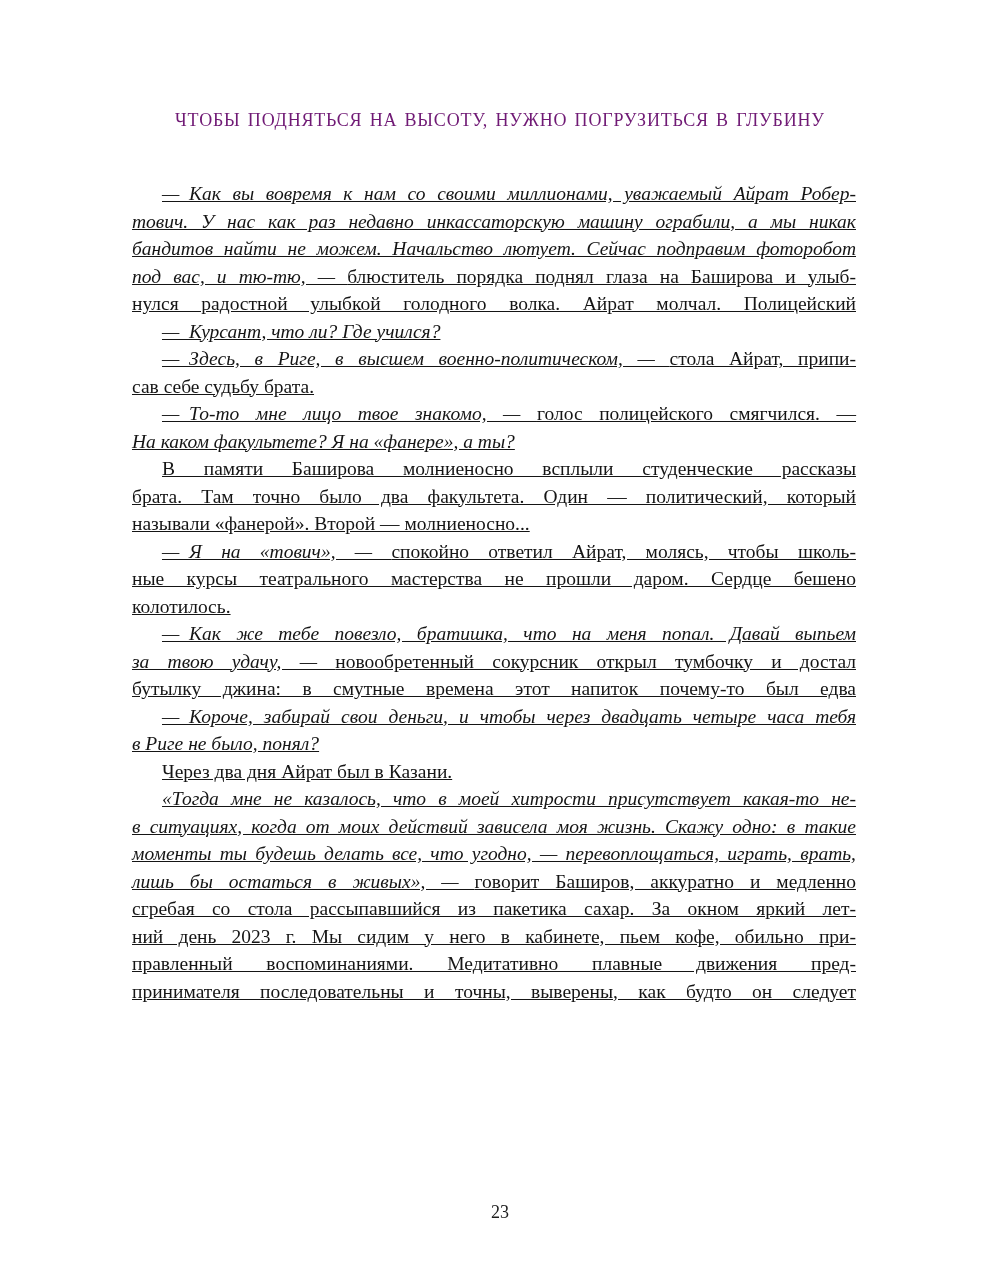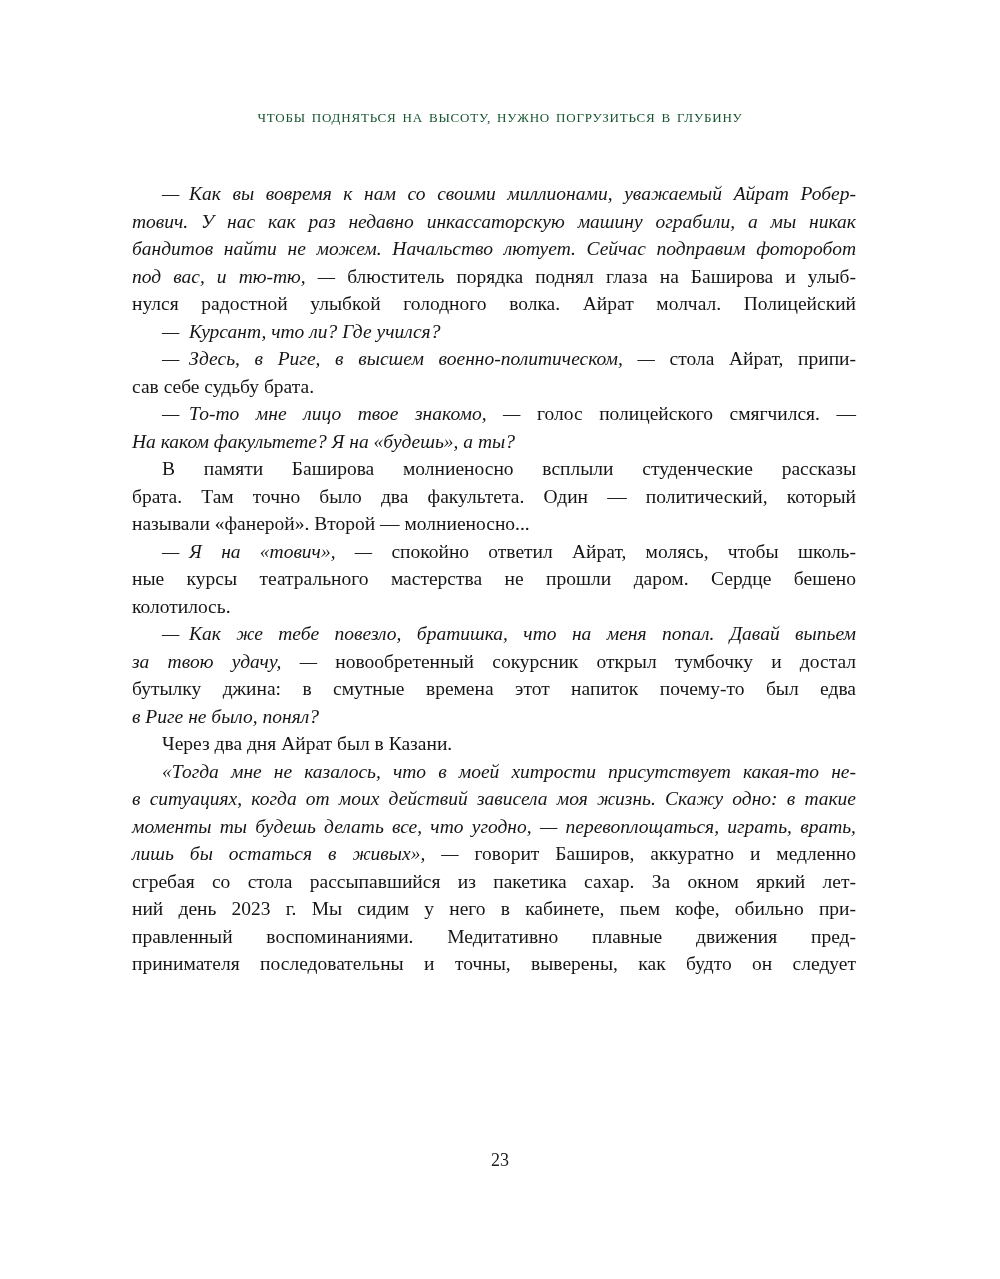--- a/index.html
+++ b/index.html
@@ -14,47 +14,47 @@
     position: absolute;
     inset: 0;
     background: #ffffff;
   }
   .running-header {
     position: absolute;
     top: 110px;
     left: 0;
     width: 100%;
     text-align: center;
-    font-size: 13px;
+    font-size: 18px;
     letter-spacing: 0.8px;
     word-spacing: 2px;
-    color: #14532d;
+    color: #701a75;
   }
   .text-block {
     position: absolute;
     top: 180px;
     left: 132px;
     width: 724px;
     font-size: 19.5px;
     line-height: 27.5px;
     color: #151515;
   }
   .para { }
-  .line { text-align: left; }
+  .line { text-align: left; text-decoration: underline; }
   .line.just {
     text-align: justify;
     text-align-last: justify;
     text-justify: inter-word;
   }
   .line.indent { text-indent: 30px; }
   .it { font-style: italic; }
   .rm { font-style: normal; }
   .page-number {
     position: absolute;
-    top: 1150px;
+    top: 1202px;
     left: 0;
     width: 100%;
     text-align: center;
     font-size: 18px;
     color: #1d1d1d;
   }
 </style>
 </head>
 <body>
 
@@ -71,38 +71,39 @@
       </div>
       <div class="para">
         <div class="line indent"><span class="it">— Курсант, что ли? Где учился?</span></div>
       </div>
       <div class="para">
         <div class="line indent just"><span class="it">— Здесь, в Риге, в высшем военно-политическом, — </span><span class="rm">стола Айрат, припи-</span></div>
         <div class="line"><span class="rm">сав себе судьбу брата.</span></div>
       </div>
       <div class="para">
         <div class="line indent just"><span class="it">— То-то мне лицо твое знакомо, — </span><span class="rm">голос полицейского смягчился. —</span></div>
-        <div class="line"><span class="it">На каком факультете? Я на «будешь», а ты?</span></div>
+        <div class="line"><span class="it">На каком факультете? Я на «фанере», а ты?</span></div>
       </div>
       <div class="para">
         <div class="line indent just"><span class="rm">В памяти Баширова молниеносно всплыли студенческие рассказы</span></div>
         <div class="line just"><span class="rm">брата. Там точно было два факультета. Один — политический, который</span></div>
         <div class="line"><span class="rm">называли «фанерой». Второй — молниеносно...</span></div>
       </div>
       <div class="para">
         <div class="line indent just"><span class="it">— Я на «тович», — </span><span class="rm">спокойно ответил Айрат, молясь, чтобы школь-</span></div>
         <div class="line just"><span class="rm">ные курсы театрального мастерства не прошли даром. Сердце бешено</span></div>
         <div class="line"><span class="rm">колотилось.</span></div>
       </div>
       <div class="para">
         <div class="line indent just"><span class="it">— Как же тебе повезло, братишка, что на меня попал. Давай выпьем</span></div>
         <div class="line just"><span class="it">за твою удачу, — </span><span class="rm">новообретенный сокурсник открыл тумбочку и достал</span></div>
         <div class="line just"><span class="rm">бутылку джина: в смутные времена этот напиток почему-то был едва</span></div>
       </div>
       <div class="para">
+        <div class="line indent just"><span class="it">— Короче, забирай свои деньги, и чтобы через двадцать четыре часа тебя</span></div>
         <div class="line"><span class="it">в Риге не было, понял?</span></div>
       </div>
       <div class="para">
         <div class="line indent"><span class="rm">Через два дня Айрат был в Казани.</span></div>
       </div>
       <div class="para">
         <div class="line indent just"><span class="it">«Тогда мне не казалось, что в моей хитрости присутствует какая-то не-</span></div>
         <div class="line just"><span class="it">в ситуациях, когда от моих действий зависела моя жизнь. Скажу одно: в такие</span></div>
         <div class="line just"><span class="it">моменты ты будешь делать все, что угодно, — перевоплощаться, играть, врать,</span></div>
         <div class="line just"><span class="it">лишь бы остаться в живых», — </span><span class="rm">говорит Баширов, аккуратно и медленно</span></div>

